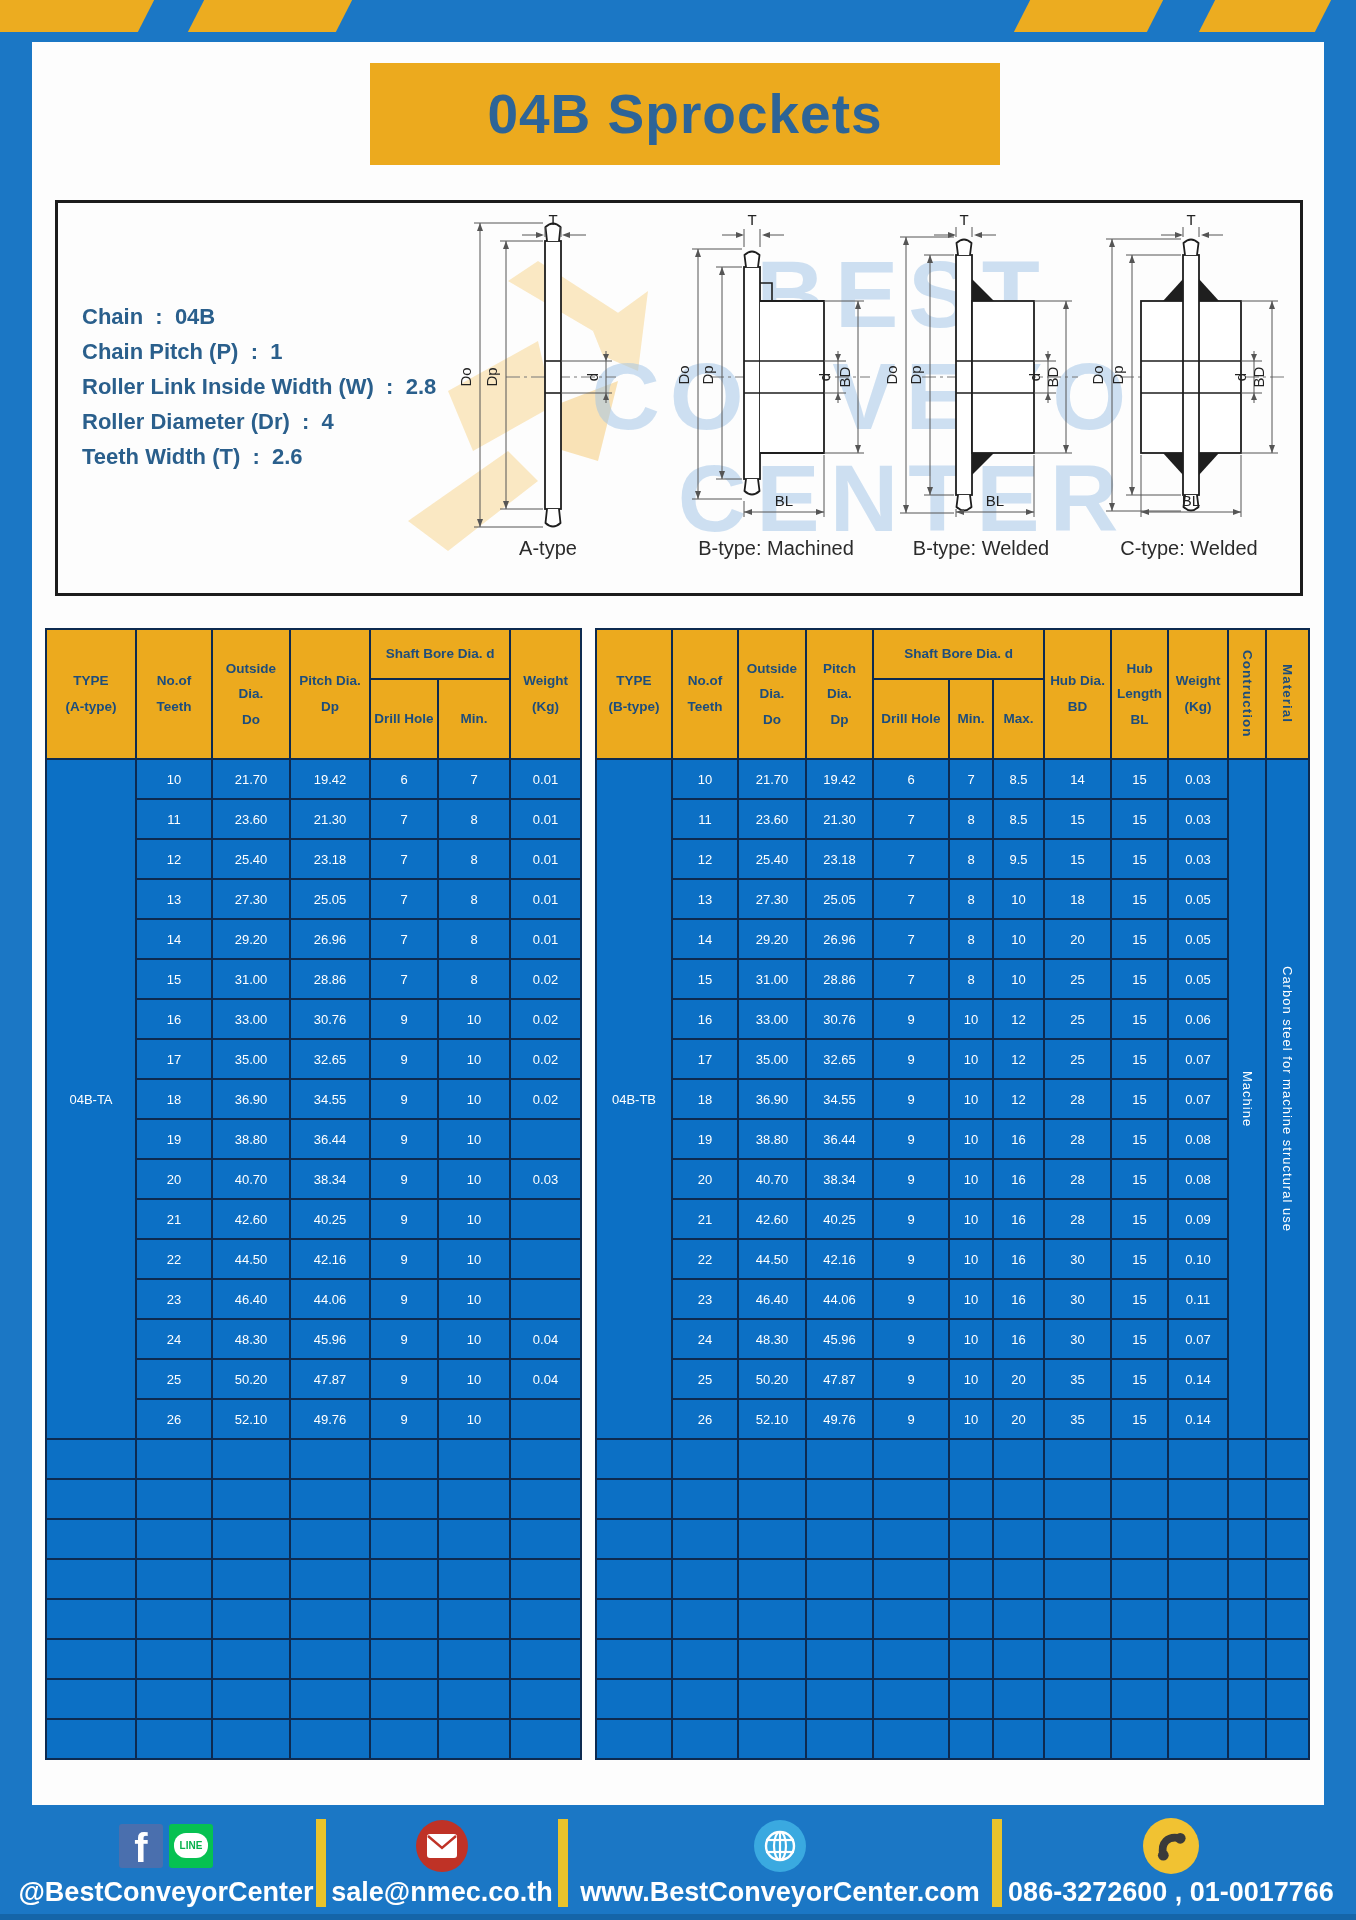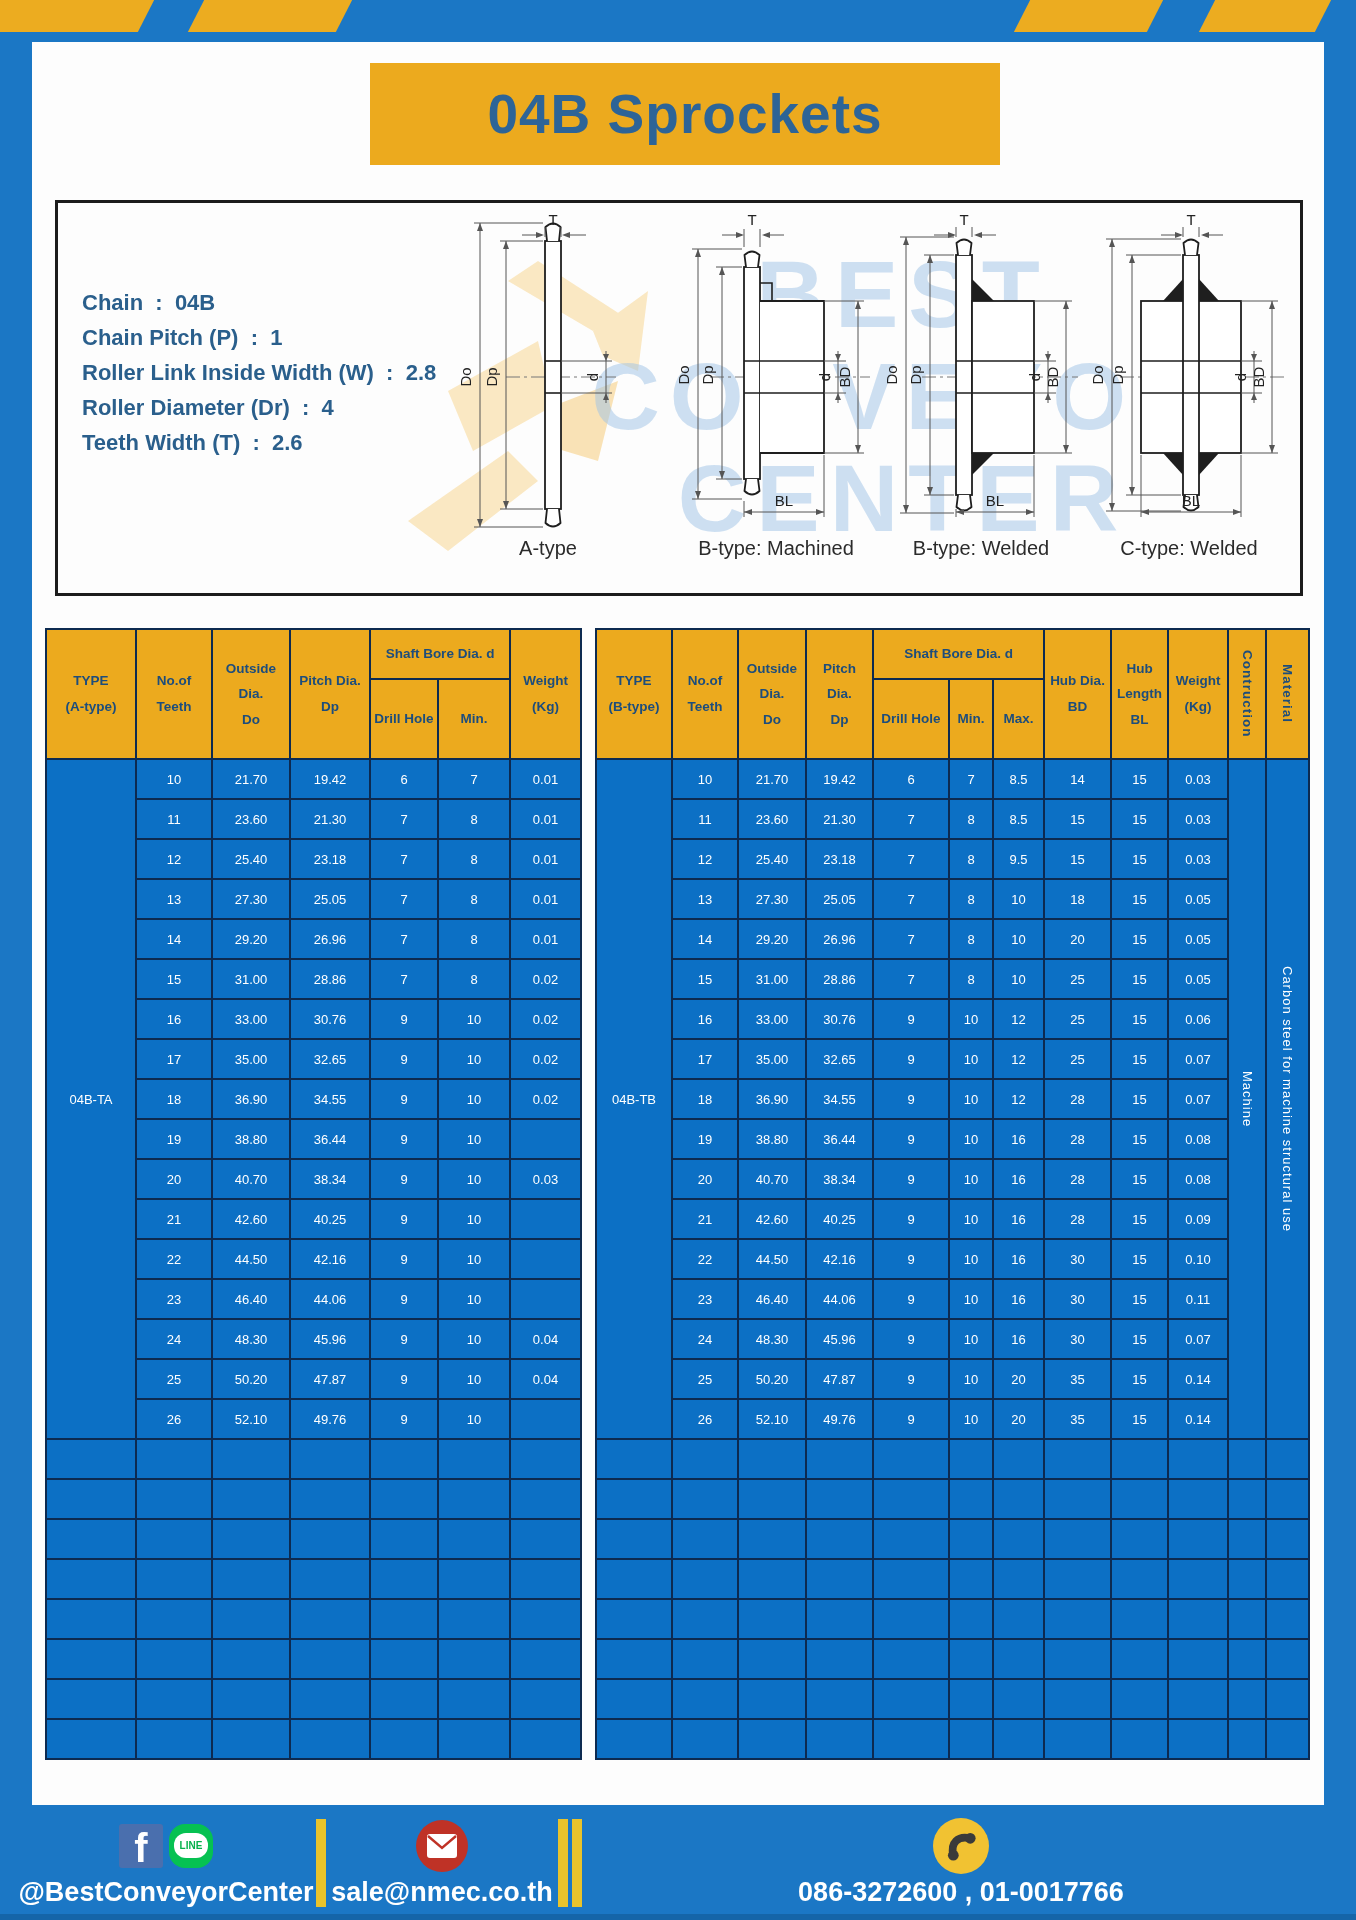--- a/index.html
+++ b/index.html
@@ -8,21 +8,21 @@
   
   .topbar{position:absolute;left:0;top:0;width:1356px;height:42px;background:#1b77c5;overflow:hidden;}
   .stripe{position:absolute;top:0;height:32px;background:#ecac20;transform:skewX(-27deg);}
   
   .content{position:absolute;left:32px;top:42px;width:1292px;height:1763px;background:#fdfdfd;}
   
   .title-box{position:absolute;left:338px;top:21px;width:630px;height:102px;background:#ecaa1e;}
   .title-box h1{margin:0;line-height:102px;text-align:center;font-size:55px;font-weight:bold;color:#2d6497;letter-spacing:1px;}
   
   .diagram-box{position:absolute;left:23px;top:158px;width:1242px;height:390px;border:3px solid #1c1c1c;background:#fdfdfd;}
-  .specs{position:absolute;left:24px;top:82px;}
+  .specs{position:absolute;left:24px;top:96px;}
   .spec-line{font-size:22px;font-weight:bold;color:#2a5f8c;line-height:35px;white-space:pre;}
   .diagram{position:absolute;top:12px;text-align:center;}
   .diagram svg{display:block;margin:0 auto;}
   .diagram-label{margin-top:2px;font-size:20px;color:#2b2b2b;}
   .dim{stroke:#555;stroke-width:1;fill:none;}
   .obj{stroke:#1e1e1e;stroke-width:1.8;fill:#ffffff;}
   .objline{stroke:#1e1e1e;stroke-width:1.6;}
   .cline{stroke:#777;stroke-width:1;stroke-dasharray:14 4 3 4;}
   .ah{fill:#555;stroke:none;}
   .dimtxt{font-size:15px;fill:#222;font-family:"Liberation Sans",sans-serif;}
@@ -45,21 +45,21 @@
   
   .footer{position:absolute;left:0;bottom:0;width:1356px;height:115px;background:#1b77c5;display:flex;align-items:center;padding:0 18px;box-sizing:border-box;}
   .footer-edge{position:absolute;left:0;bottom:0;width:1356px;height:6px;background:#1565a8;}
   .fsection{display:flex;flex-direction:column;align-items:center;justify-content:flex-start;height:96px;}
   .ficons{height:62px;display:flex;align-items:center;gap:6px;}
   .ftext{font-size:27px;font-weight:bold;color:#ffffff;white-space:nowrap;}
   .fdivider{width:10px;height:88px;background:#e9c32b;margin:0 2px;flex:0 0 auto;}
   .s1{width:296px;} .s2{width:228px;} .s3{width:420px;} .s4{flex:1;}
   .fb-icon{width:44px;height:44px;background:#4a6fae;border-radius:3px;color:#fff;font-weight:bold;font-size:40px;
     display:flex;align-items:flex-end;justify-content:center;line-height:40px;overflow:hidden;}
-  .line-icon{width:44px;height:44px;background:#06c152;border-radius:16px;display:flex;align-items:center;justify-content:center;}
+  .line-icon{width:44px;height:44px;background:#06c152;border-radius:3px;display:flex;align-items:center;justify-content:center;}
   .line-bubble{width:34px;height:25px;background:#fff;border-radius:12px;color:#06b14c;font-size:10px;font-weight:bold;
     display:flex;align-items:center;justify-content:center;letter-spacing:0;}
   .round-icon{border-radius:50%;display:flex;align-items:center;justify-content:center;}
   .email-icon{width:52px;height:52px;background:#bf3226;}
   .globe-icon{width:52px;height:52px;background:#3aa9e0;}
   .phone-icon{width:56px;height:56px;background:#f1c232;}
 </style>
 </head>
 <body>
 
@@ -938,20 +938,34 @@
         <div class="round-icon email-icon">
           <svg width="32" height="26" viewBox="0 0 32 26">
             <rect x="1" y="1" width="30" height="24" rx="3" fill="#ffffff"></rect>
             <path d="M2 3 L16 15 L30 3" stroke="#bf3226" stroke-width="2.4" fill="none"></path>
           </svg>
         </div>
       </div>
       <div class="ftext">sale@nmec.co.th</div>
     </div>
     <div class="fdivider"></div>
+    <div class="fsection s3">
+      <div class="ficons">
+        <div class="round-icon globe-icon">
+          <svg width="38" height="38" viewBox="0 0 38 38">
+            <circle cx="19" cy="19" r="14" fill="none" stroke="#ffffff" stroke-width="2.4"></circle>
+            <ellipse cx="19" cy="19" rx="6" ry="14" fill="none" stroke="#ffffff" stroke-width="2.2"></ellipse>
+            <line x1="5" y1="13" x2="33" y2="13" stroke="#ffffff" stroke-width="2.2"></line>
+            <line x1="5" y1="25" x2="33" y2="25" stroke="#ffffff" stroke-width="2.2"></line>
+            <line x1="19" y1="5" x2="19" y2="33" stroke="#ffffff" stroke-width="2.2"></line>
+          </svg>
+        </div>
+      </div>
+      <div class="ftext">www.BestConveyorCenter.com</div>
+    </div>
     <div class="fdivider"></div>
     <div class="fsection s4">
       <div class="ficons">
         <div class="round-icon phone-icon">
           <svg width="40" height="40" viewBox="0 0 52 52">
             <path d="M16 38 C12 22, 22 12, 38 16" stroke="#3a3a3a" stroke-width="10" stroke-linecap="round" fill="none"></path>
             <circle cx="16" cy="38" r="7" fill="#3a3a3a"></circle>
             <circle cx="38" cy="16" r="7" fill="#3a3a3a"></circle>
           </svg>
         </div>

